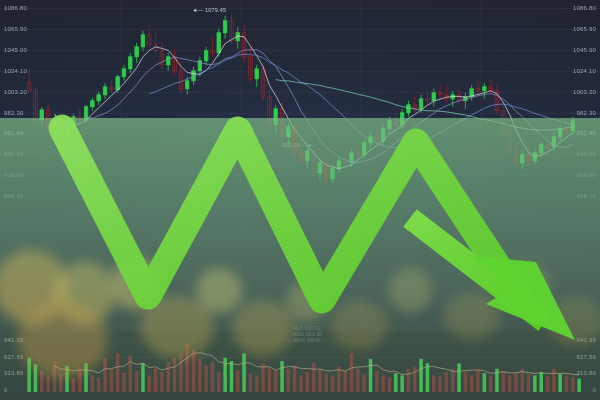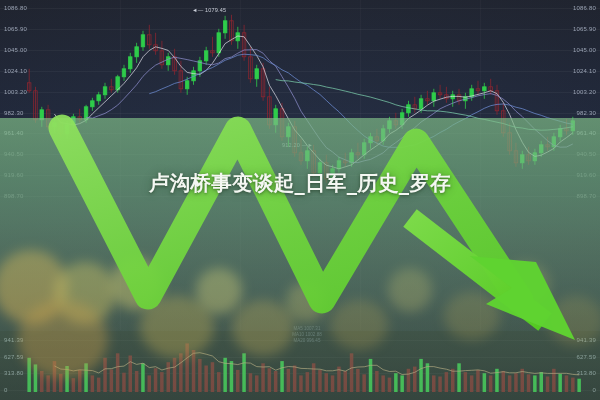--- a/index.html
+++ b/index.html
@@ -465,16 +465,15 @@
     </defs>
 
     <path d="M 62 128 L 148 296 L 238 130 L 322 300 L 416 142 L 520 300" fill="none" stroke="url(#zgrad)" stroke-width="27" stroke-linecap="round" stroke-linejoin="round" opacity="0.92"></path>
 
     <path d="M 410 218 L 545 322" fill="none" stroke="url(#agrad)" stroke-width="22" stroke-linecap="butt" opacity="0.97"></path>
 
     <path d="M 575 340 L 486 304 L 512 288 L 470 256 L 536 262 L 524 238 Z" fill="#5fd331" opacity="0.97"></path>
   </svg>
 
   <div class="headline">
-    <span class="ln">卢沟桥事变谈起_日军_历史_罗存</span>
   </div>
 
 </div>
 
 </body></html>

